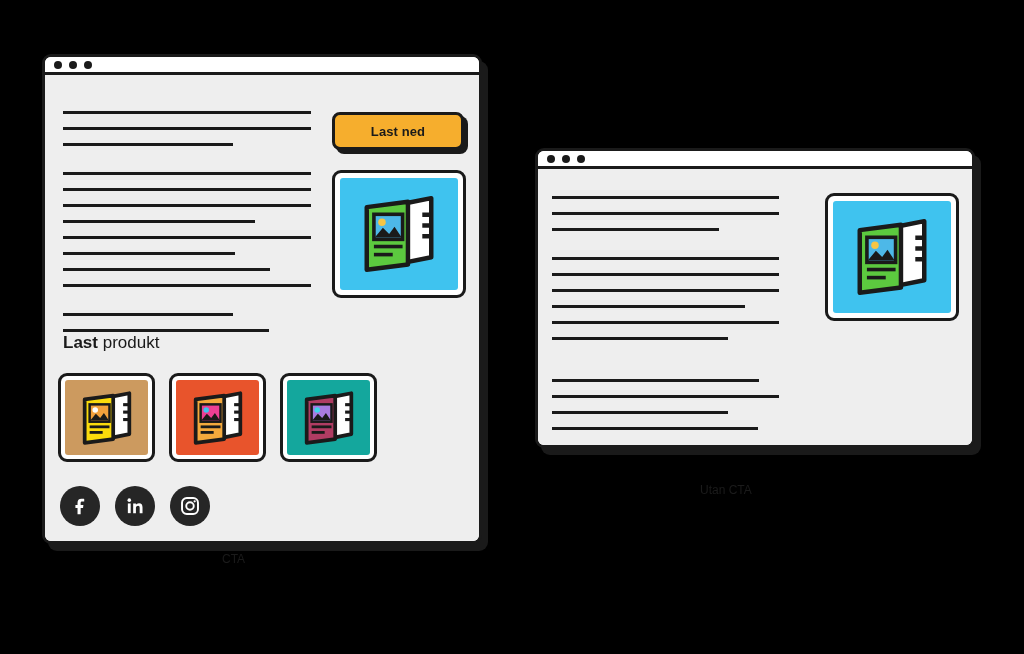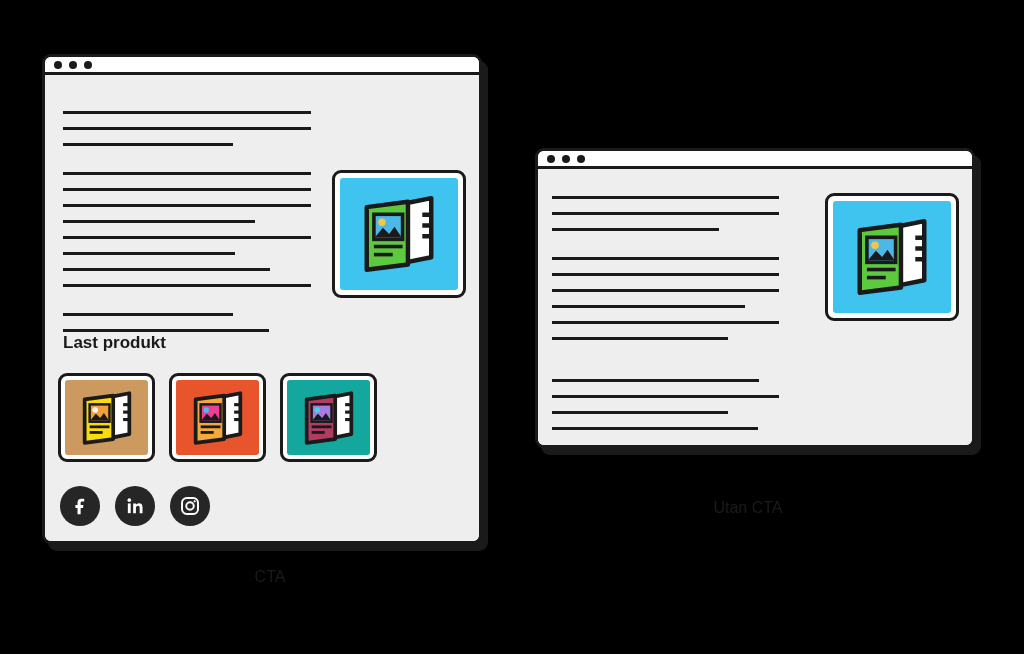--- a/index.html
+++ b/index.html
@@ -100,21 +100,21 @@
   }
 
   
   .section-heading {
     position: absolute;
     font-size: 17px;
     color: #1a1a1a;
     white-space: nowrap;
   }
   .section-heading b { font-weight: bold; }
-  .section-heading span { font-weight: bold; }
+  .section-heading span { font-weight: normal; }
 
   
   .thumb-row {
     position: absolute;
     display: flex;
     gap: 14px;
   }
   .thumb {
     width: 97px;
     height: 89px;
@@ -148,24 +148,23 @@
     display: flex;
     align-items: center;
     justify-content: center;
     cursor: pointer;
   }
 
   
   .caption {
     position: absolute;
     color: #1b1b1b;
-    font-size: 16px;
-    text-align: center;
+    font-size: 12px;
+    text-align: left;
     white-space: nowrap;
-    margin-top: 16px;
   }
 </style>
 </head>
 <body>
 
 <div class="stage">
 
   <div class="window" style="left:42px; top:54px; width:440px; height:490px;">
     <div class="titlebar">
       <span class="dot"></span>
@@ -183,20 +182,21 @@
           <div class="line" style="width: 248px; margin-top: 13px;"></div>
           <div class="line" style="width: 192px; margin-top: 13px;"></div>
           <div class="line" style="width: 248px; margin-top: 13px;"></div>
           <div class="line" style="width: 172px; margin-top: 13px;"></div>
           <div class="line" style="width: 207px; margin-top: 13px;"></div>
           <div class="line" style="width: 248px; margin-top: 13px;"></div>
           <div class="line" style="width: 170px; margin-top: 26px;"></div>
           <div class="line" style="width: 206px; margin-top: 13px;"></div>
         </div>
 
+      <div class="cta-button" style="left:287px; top:37px; width:132px; height:38px;">Last ned</div>
 
       <div class="img-card" style="left:287px; top:95px; width:134px; height:128px;">
         <div class="img-card-inner" style="background:#3FC3EF;">
           <svg width="90" height="86" viewBox="0 0 100 96">
             <path d="M56 14 L86 8 L86 74 L56 80 Z" fill="#ffffff" stroke="#1a1a1a" stroke-width="5" stroke-linejoin="round"></path>
             <rect x="76" y="24" width="9" height="5" fill="#1a1a1a"></rect>
             <rect x="76" y="36" width="9" height="5" fill="#1a1a1a"></rect>
             <rect x="76" y="48" width="9" height="5" fill="#1a1a1a"></rect>
             <path d="M14 18 L60 12 L60 82 L14 88 Z" fill="#5CC93F" stroke="#1a1a1a" stroke-width="5" stroke-linejoin="round"></path>
             <rect x="22" y="26" width="32" height="28" fill="#4DB8E8" stroke="#1a1a1a" stroke-width="4"></rect>

